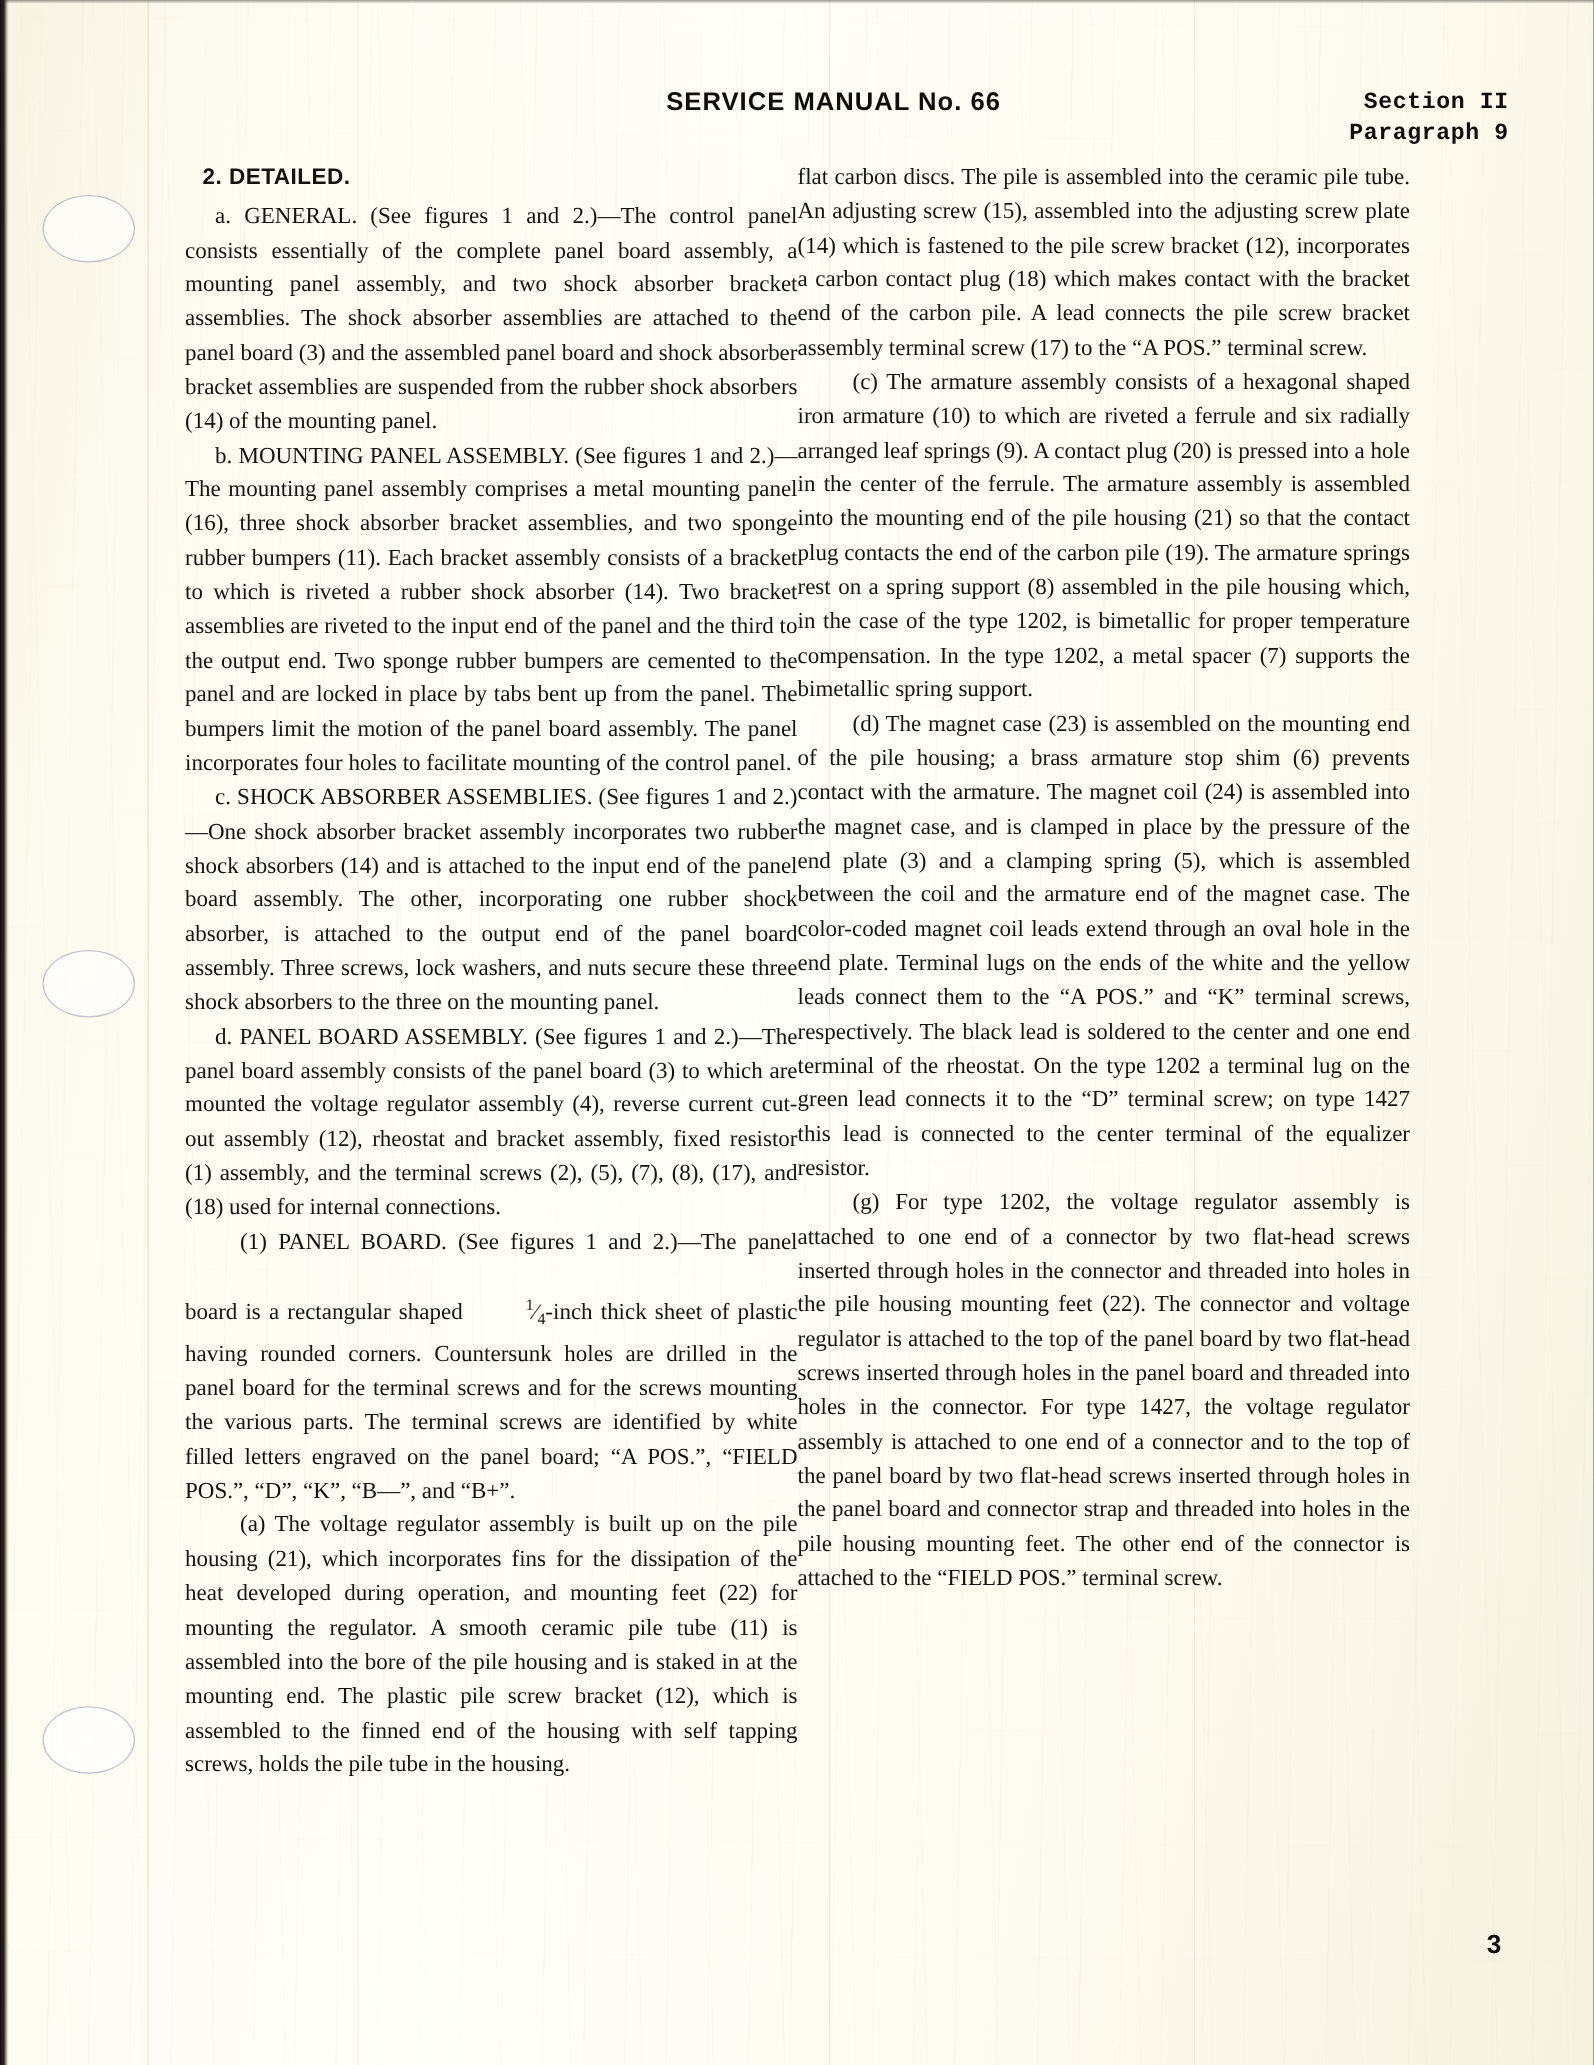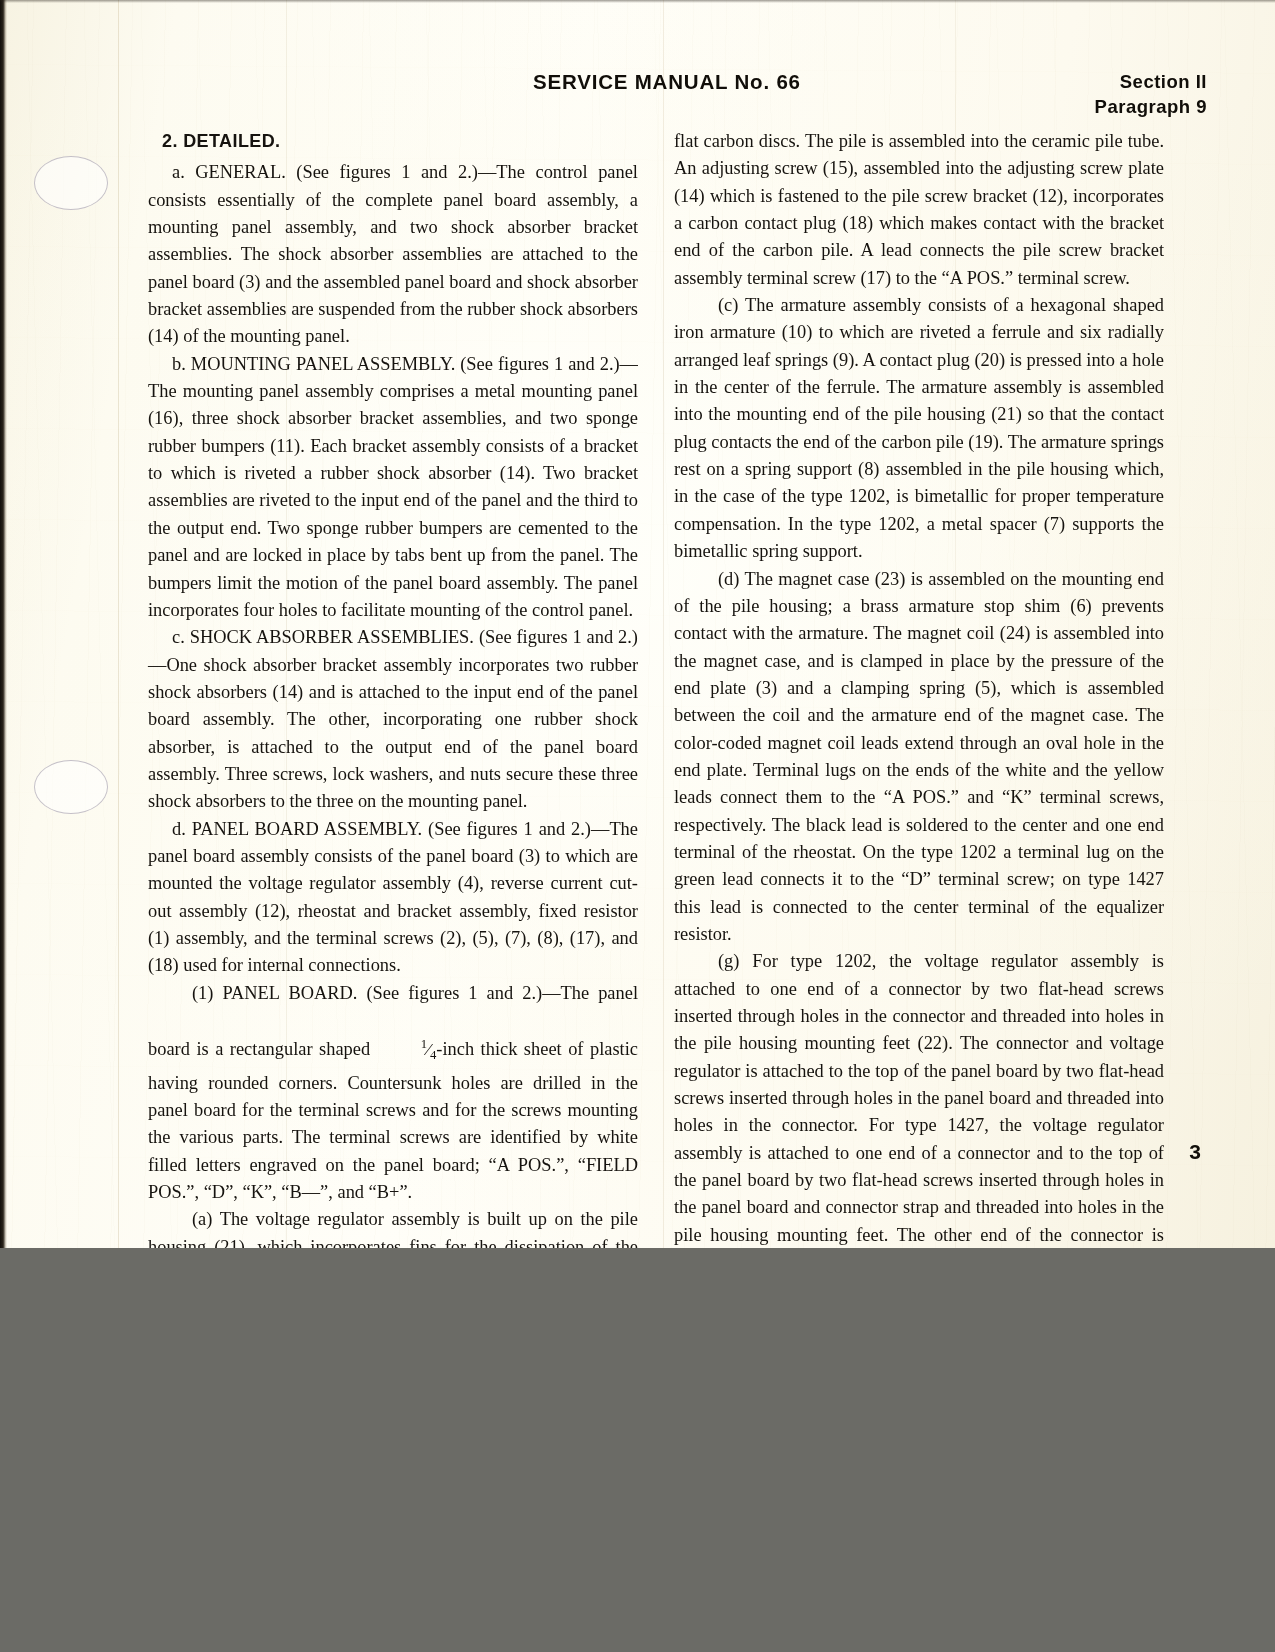--- a/index.html
+++ b/index.html
@@ -4,21 +4,21 @@
 <style>
   html, body {
     margin: 0;
     padding: 0;
     background: #6b6b66;
   }
 
   #page {
     position: relative;
     width: 1275px;
-    height: 1248px;
+    height: 1652px;
     margin: 0 auto;
     background: #15803d;
     overflow: hidden;
     font-family: "Liberation Serif", serif;
     color: #1a1713;
   }
 
   
   #paper-tint {
     position: absolute;
@@ -93,36 +93,35 @@
     font-size: 20.5px;
     letter-spacing: 0.8px;
     color: #15120e;
     white-space: nowrap;
   }
   #head-right {
     position: absolute;
     right: 68px;
     top: 8px;
     text-align: right;
-    font-family: Liberation Sans, sans-serif;
+    font-family: Liberation Mono, monospace;
     font-weight: bold;
     font-size: 18.5px;
     letter-spacing: 0.5px;
     color: #15120e;
     line-height: 1.35;
   }
 
   
   #body-cols {
     position: absolute;
     left: 148px;
     top: 128px;
     width: 1016px;
     display: flex;
-    gap: 36px;
   }
   .column {
     width: 490px;
     font-size: 18.4px;
     line-height: 27.35px;
     text-align: justify;
     text-justify: inter-word;
     hyphens: none;
   }
   .column p {

